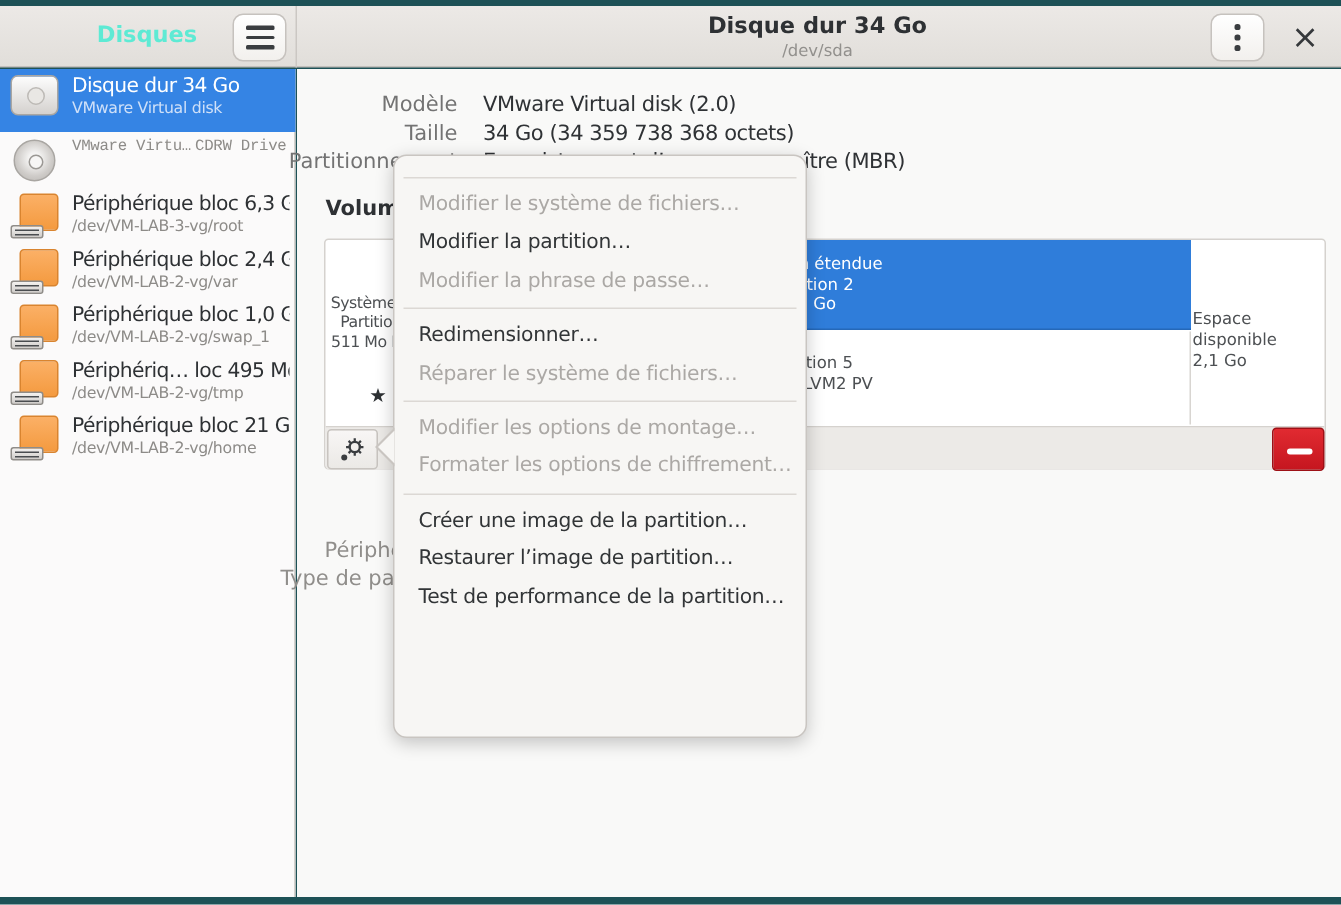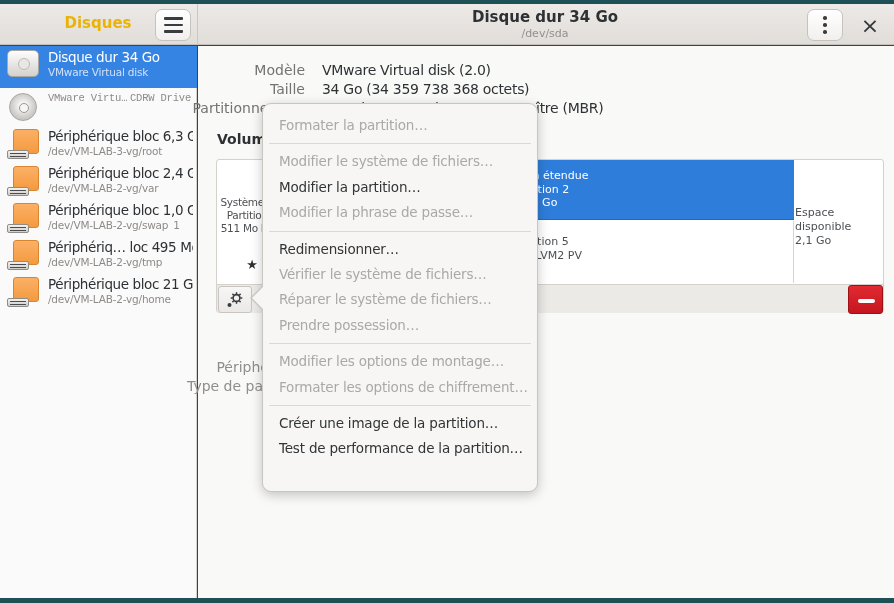--- a/index.html
+++ b/index.html
@@ -7,21 +7,21 @@
   body { font-family:"DejaVu Sans","Liberation Sans",sans-serif; }
   .app { position:relative; width:894px; height:603px; background:#1d5156; overflow:hidden; }
 
   
   .titlebar { position:absolute; top:4px; left:0; width:894px; height:41px;
               background:linear-gradient(#ecE9e6,#e1ded à);
               background:linear-gradient(#ece9e6,#e1deda);
               border-bottom:1px solid #c3bfbb; }
   .tb-divider { position:absolute; top:4px; left:197px; width:1px; height:41px; background:#cbc7c3; z-index:3; }
   .sb-title { position:absolute; top:14px; left:40px; width:116px; text-align:center;
-              font-weight:bold; font-size:15px; color:#eab308; }
+              font-weight:bold; font-size:15px; color:#5eead4; }
   .icon-btn { position:absolute; top:9px; width:36px; height:32px;
               background:linear-gradient(#ffffff,#f2f0ed); border:1px solid #c6c2be;
               border-radius:7px; display:flex; align-items:center; justify-content:center; cursor:pointer; }
   .burger { display:flex; flex-direction:column; gap:4px; }
   .burger span { display:block; width:19px; height:2.5px; background:#3a3d40; border-radius:1px; }
   .kebab { display:flex; flex-direction:column; gap:3.5px; }
   .kebab span { display:block; width:3.5px; height:3.5px; background:#3a3d40; border-radius:50%; }
   .win-title { position:absolute; top:8px; left:395px; width:300px; text-align:center; }
   .win-title .t { font-weight:bold; font-size:15px; color:#2e3134; }
   .win-title .s { font-size:11px; color:#92908d; margin-top:1px; }
@@ -278,31 +278,29 @@
           <span></span>
         </div>
       </div>
     </div>
 
     <div class="detail-label" style="top:313px;">Périphérique</div>
     <div class="detail-label" style="top:332px;">Type de partition</div>
   </div>
 
   <div class="popover">
-    <div class="mi dis">Formater la partition…</div>
     <div class="msep"></div>
     <div class="mi dis">Modifier le système de fichiers…</div>
     <div class="mi">Modifier la partition…</div>
     <div class="mi dis">Modifier la phrase de passe…</div>
     <div class="msep"></div>
     <div class="mi">Redimensionner…</div>
-    <div class="mi dis">Vérifier le système de fichiers…</div>
     <div class="mi dis">Réparer le système de fichiers…</div>
-    <div class="mi dis">Prendre possession…</div>
     <div class="msep"></div>
     <div class="mi dis">Modifier les options de montage…</div>
     <div class="mi dis">Formater les options de chiffrement…</div>
     <div class="msep"></div>
     <div class="mi">Créer une image de la partition…</div>
+    <div class="mi">Restaurer l’image de partition…</div>
     <div class="mi">Test de performance de la partition…</div>
   </div>
 
 </div>
 
 </body></html>

